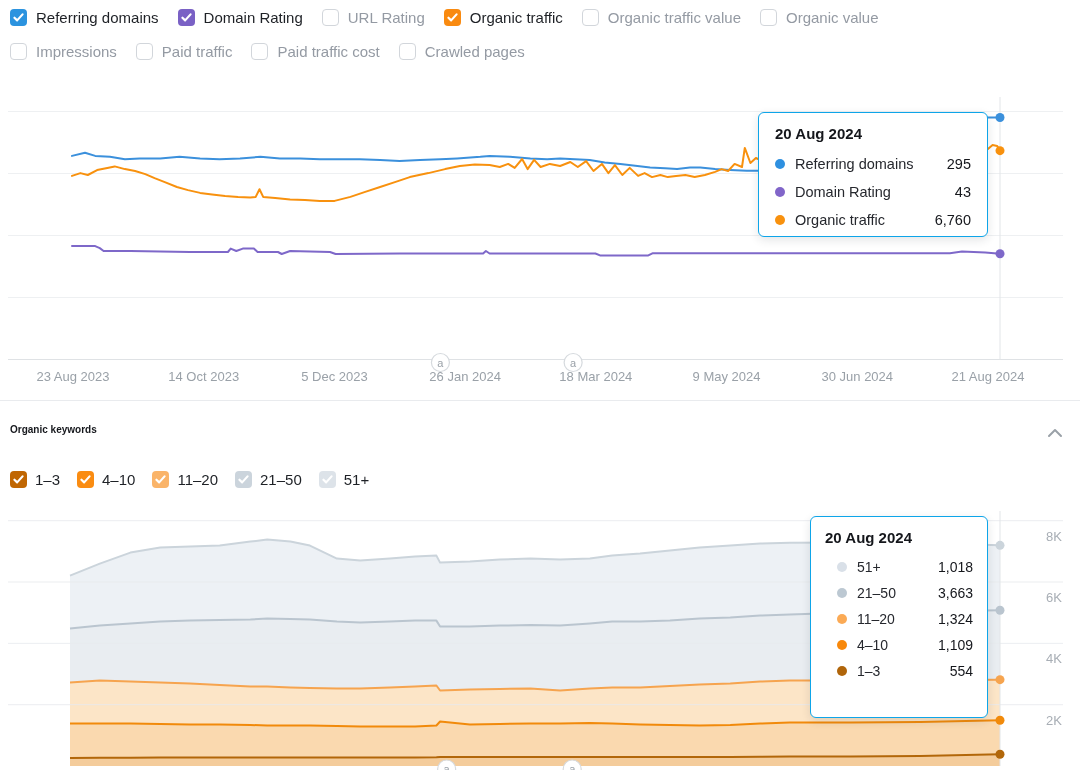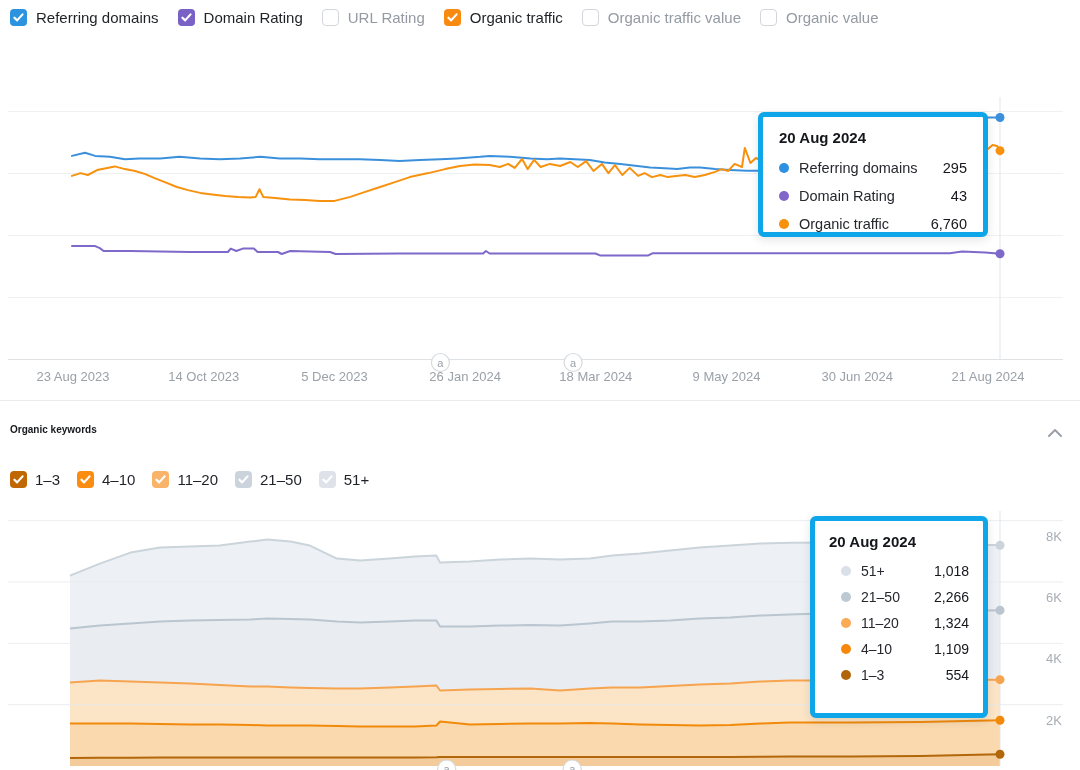--- a/index.html
+++ b/index.html
@@ -9,21 +9,21 @@
   .toggles{position:absolute;left:10px;display:flex;gap:19px;align-items:center;z-index:3;}
   .toggles.kw{gap:17px;}
   .toggle{display:flex;align-items:center;gap:9px;font-size:15px;color:#1e2126;cursor:pointer;white-space:nowrap;}
   .toggle.kwt{gap:8px;}
   .toggle .lbl.gray{color:#949aa3;}
   .cb{width:17px;height:17px;border-radius:4px;display:flex;align-items:center;justify-content:center;box-sizing:border-box;flex:0 0 auto;}
   .cb.un{border:1px solid #d2d6db;background:#fff;}
   .divider{position:absolute;left:0;top:400px;width:1080px;height:1px;background:#e9ebee;z-index:2;}
   .sec-title{position:absolute;left:10px;top:424px;font-size:10px;font-weight:bold;color:#15171c;z-index:3;}
   .collapse{position:absolute;left:1044px;top:424px;width:22px;height:18px;display:flex;align-items:center;justify-content:center;cursor:pointer;z-index:3;}
-  .tooltip{position:absolute;background:#fff;border:5px solid #0ea5e9;border-radius:6px;
+  .tooltip{position:absolute;background:#fff;border:1px solid #0ea5e9;border-radius:6px;
            box-shadow:0 3px 10px rgba(30,40,50,.12);padding:12px 16px;box-sizing:border-box;z-index:5;}
   .tt-title{font-size:15px;font-weight:bold;color:#15171c;margin-bottom:8px;}
   .tt-row{display:flex;align-items:center;font-size:14.5px;height:28px;}
   .tt-row.sm{height:26px;font-size:14px;}
   .tt-row.indent{padding-left:12px;}
   .tt-dot{width:10px;height:10px;border-radius:50%;margin-right:10px;flex:0 0 auto;}
   .tt-label{flex:1;color:#26282e;padding-right:14px;white-space:nowrap;}
   .tt-value{color:#15171c;}
   .tooltip.bottom{padding:12px 14px;}
 </style>
@@ -118,20 +118,38 @@
       </div>
       <div class="toggle">
         <div class="cb un"></div>
         <span class="lbl gray">Organic traffic value</span>
       </div>
       <div class="toggle">
         <div class="cb un"></div>
         <span class="lbl gray">Organic value</span>
       </div>
     </div>
+  <div class="toggles" id="toggles-row2" style="top:43px">
+      <div class="toggle">
+        <div class="cb un"></div>
+        <span class="lbl gray">Impressions</span>
+      </div>
+      <div class="toggle">
+        <div class="cb un"></div>
+        <span class="lbl gray">Paid traffic</span>
+      </div>
+      <div class="toggle">
+        <div class="cb un"></div>
+        <span class="lbl gray">Paid traffic cost</span>
+      </div>
+      <div class="toggle">
+        <div class="cb un"></div>
+        <span class="lbl gray">Crawled pages</span>
+      </div>
+    </div>
 
   <div class="divider"></div>
 
   <div class="sec-title">Organic keywords</div>
   <div class="collapse">
     <span>
       <svg width="16" height="10" viewBox="0 0 16 10">
           <path d="M2 8 L8 2 L14 8" stroke="#9aa1a8" stroke-width="2" fill="none" stroke-linecap="round" stroke-linejoin="round"></path>
         </svg>
     </span>
@@ -205,21 +223,21 @@
     <div class="tt-title">20 Aug 2024</div>
     <div id="tt-bottom-rows">
         <div class="tt-row sm indent">
           <span class="tt-dot" style="background: rgb(217, 224, 232);"></span>
           <span class="tt-label">51+</span>
           <span class="tt-value">1,018</span>
         </div>
         <div class="tt-row sm indent">
           <span class="tt-dot" style="background: rgb(188, 200, 210);"></span>
           <span class="tt-label">21–50</span>
-          <span class="tt-value">2,266</span>
+          <span class="tt-value">3,663</span>
         </div>
         <div class="tt-row sm indent">
           <span class="tt-dot" style="background: rgb(251, 170, 85);"></span>
           <span class="tt-label">11–20</span>
           <span class="tt-value">1,324</span>
         </div>
         <div class="tt-row sm indent">
           <span class="tt-dot" style="background: rgb(248, 136, 11);"></span>
           <span class="tt-label">4–10</span>
           <span class="tt-value">1,109</span>

